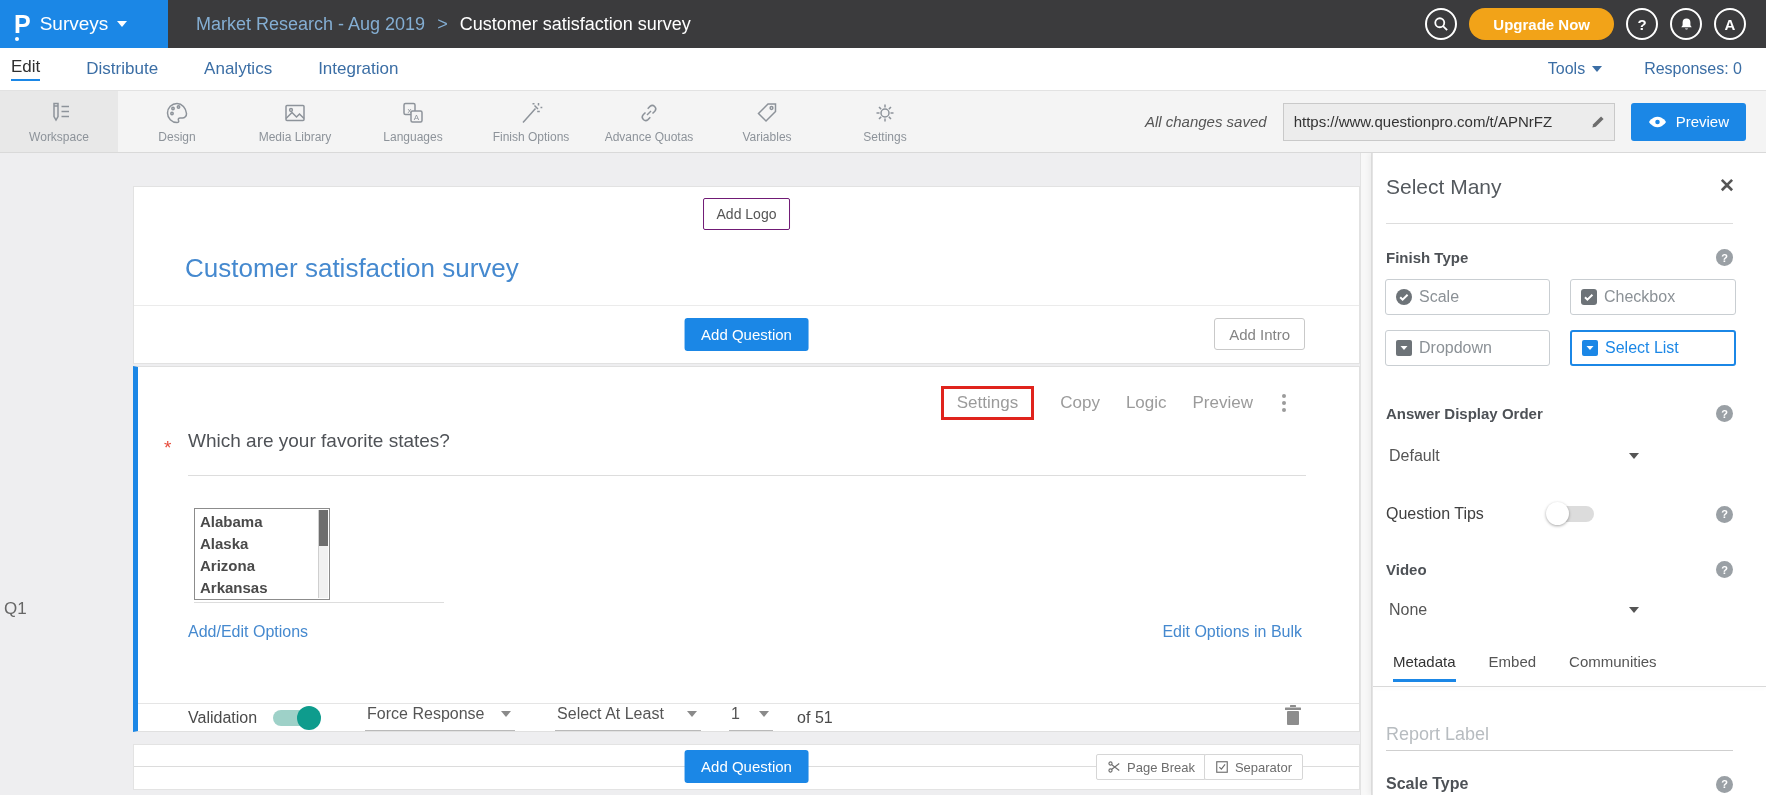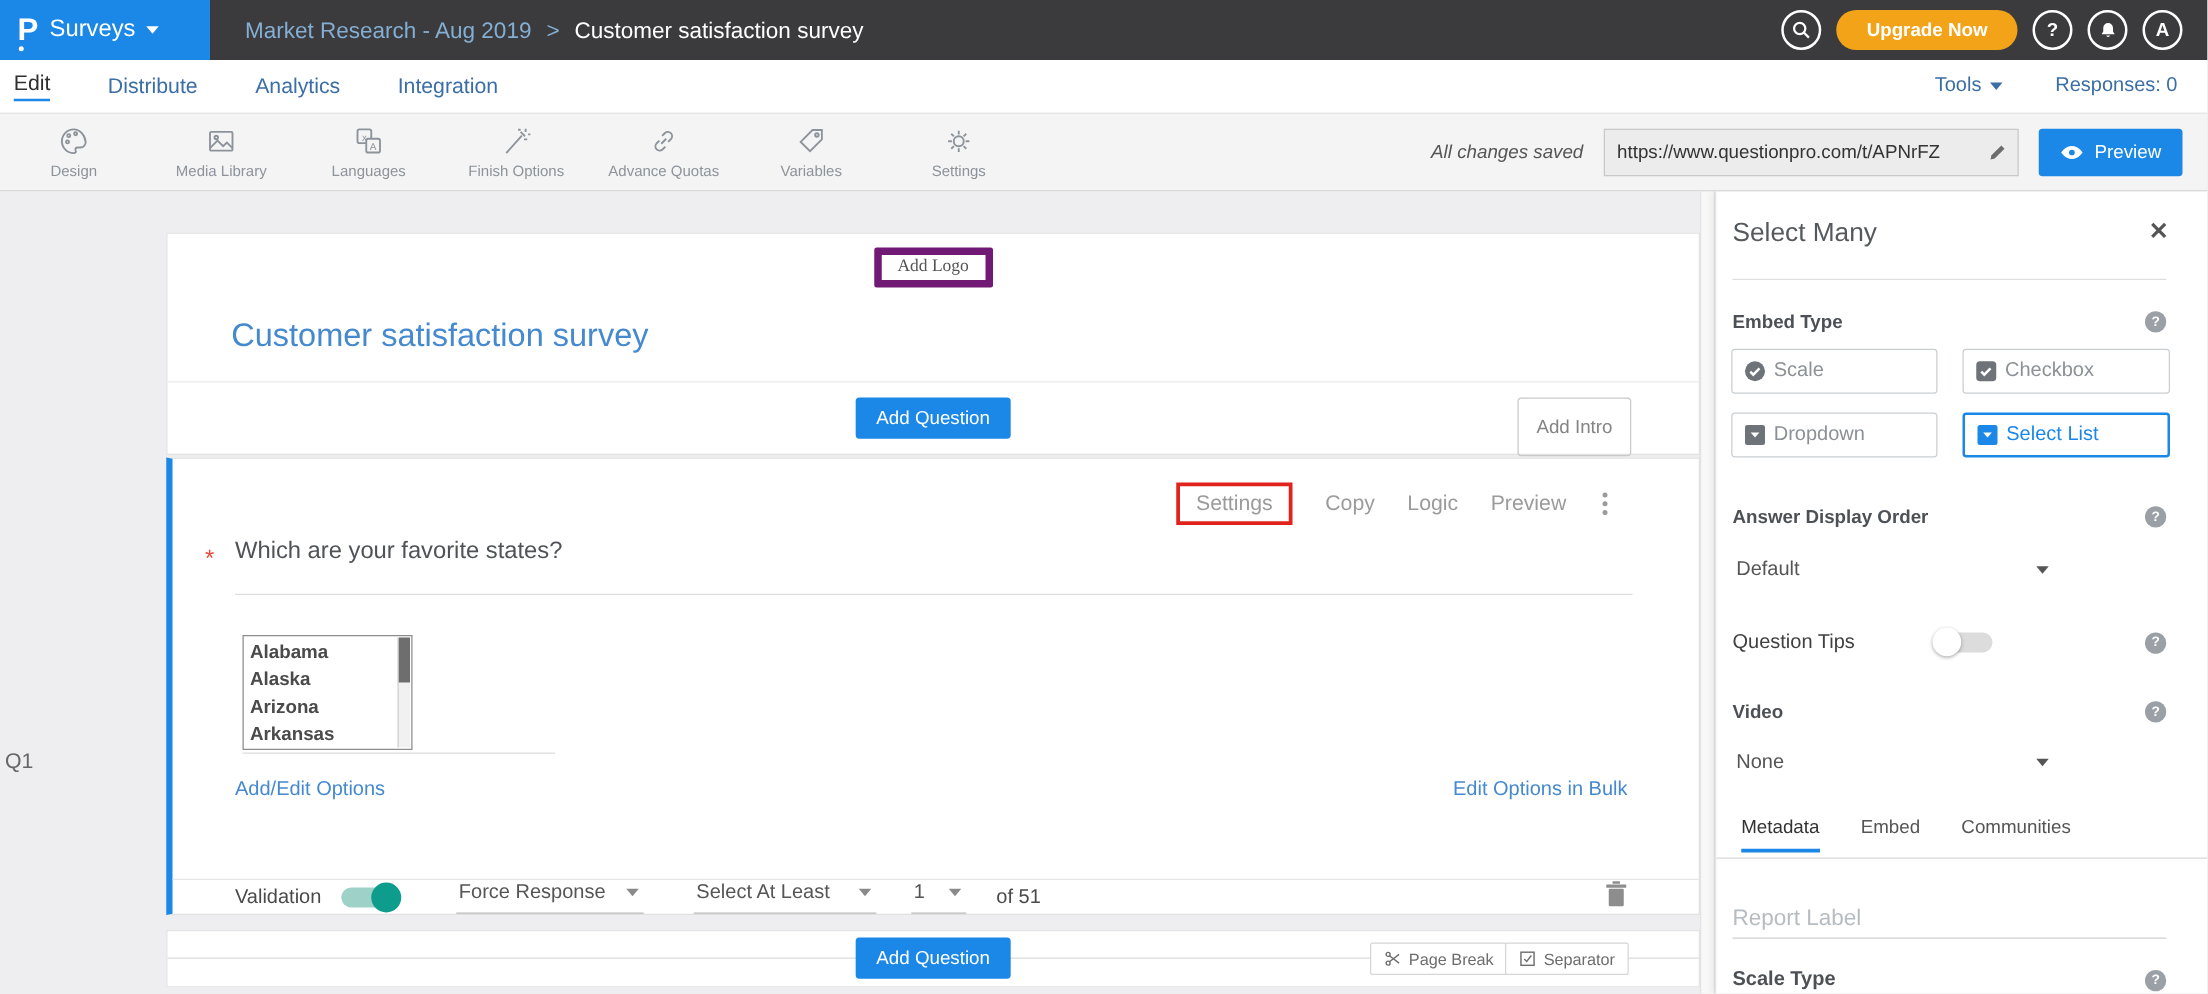--- a/index.html
+++ b/index.html
@@ -41,27 +41,27 @@
   .url-box input { flex:1; min-width:0; border:none; background:transparent; font-size:15px; color:#333; padding:0 2px 0 10px; font-family:inherit; outline:none; }
   .pencil-btn { width:32px; height:36px; display:flex; align-items:center; justify-content:center; cursor:pointer; background:transparent; border:none; }
   .preview-btn { height:38px; background:#1b87e6; color:#fff; border:none; border-radius:3px; padding:0 17px; display:flex; align-items:center; gap:9px; font-size:15px; cursor:pointer; font-family:inherit; }
 
   
   .workspace { position:absolute; top:153px; left:0; width:1360px; bottom:0; background:#eeeef0; }
   .scroll-strip { position:absolute; top:153px; left:1360px; width:12px; bottom:0; background:#f8f8f8; border-left:1px solid #e3e3e3; border-right:1px solid #e3e3e3; }
   .q-index { position:absolute; left:4px; top:446px; font-size:17px; color:#666; z-index:5; }
 
   .survey-head { position:absolute; left:133px; top:33px; width:1227px; height:178px; background:#fff; border:1px solid #e2e2e2; }
-  .add-logo-btn { position:absolute; left:50%; transform:translateX(-50%); top:11px; height:32px; padding:0 13px; background:#fff; border:6px solid #701a75; border-radius:2px; color:#555; font-size:14px; cursor:pointer; font-family:Liberation Serif, serif;text-align:center; }
+  .add-logo-btn { position:absolute; left:50%; transform:translateX(-50%); top:11px; height:32px; padding:0 13px; background:#fff; border:1px solid #701a75; border-radius:2px; color:#555; font-size:14px; cursor:pointer; font-family:Liberation Sans, sans-serif;text-align:center; }
   .survey-title { position:absolute; left:51px; top:66px; font-size:26px; color:#4589cf; cursor:text; }
   .head-divider { position:absolute; top:118px; left:0; right:0; border-top:1px solid #ebebeb; }
   .add-q-row { position:absolute; top:118px; left:0; right:0; height:59px; }
   .btn-primary { background:#1b87e6; color:#fff; border:none; border-radius:3px; height:33px; padding:0 17px; font-size:15px; cursor:pointer; font-family:inherit; }
   .add-q-top { position:absolute; left:50%; transform:translateX(-50%); top:13px; }
-  .add-intro-btn { position:absolute; right:54px; top:13px; height:47px; padding:0 14px; background:transparent; border:1px solid #c9c9c9; border-radius:3px; color:#848484; font-size:15px; cursor:pointer; font-family:inherit; }
+  .add-intro-btn { position:absolute; right:54px; top:13px; height:32px; padding:0 14px; background:transparent; border:1px solid #c9c9c9; border-radius:3px; color:#848484; font-size:15px; cursor:pointer; font-family:inherit; }
 
   
   .question-card { position:absolute; left:133px; top:213px; width:1227px; height:366px; background:#fff; border:1px solid #e0e0e0; border-left:5px solid #1b87e6; }
   .q-toolbar { position:absolute; top:19px; right:70px; display:flex; align-items:center; gap:26px; }
   .q-menu-item { color:#9b9b9b; font-size:17px; cursor:pointer; }
   .q-menu-item.boxed { border:3px solid #e0231c; padding:4px 13px; }
   .kebab { display:flex; flex-direction:column; gap:3px; cursor:pointer; padding:3px; }
   .kebab i { width:4px; height:4px; border-radius:50%; background:#9b9b9b; }
   .q-required { position:absolute; left:26px; top:70px; color:#e74c3c; font-size:19px; }
   .q-text { position:absolute; left:50px; top:63px; font-size:19px; color:#4f5257; cursor:text; }
@@ -173,20 +173,27 @@
   <div class="tabs-right">
     <span class="tools-dd">
       <span>Tools</span>
       <span class="caret blue"></span>
     </span>
     <span>Responses: 0</span>
   </div>
 </nav>
 
 <div class="toolbar">
+  <div class="tb-item active">
+    <svg width="26" height="26" viewBox="0 0 26 26" fill="none" stroke="#8d939a" stroke-width="1.5">
+        <path d="M8 3.5h4v13l-2 3.5-2-3.5zM8 6h4"></path>
+        <path d="M15.5 6.5H23M15.5 11.5H23M15.5 16.5H23"></path>
+      </svg>
+    <span>Workspace</span>
+  </div>
   <div class="tb-item">
     <svg width="26" height="26" viewBox="0 0 26 26" fill="none" stroke="#8d939a" stroke-width="1.5">
         <path d="M13 3.5a9.5 9.5 0 1 0 0 19c1.6 0 2.1-1.1 1.5-2.2-.6-1.2.1-2.3 1.6-2.3h2.1a4.2 4.2 0 0 0 4.3-4.5C22 8 18 3.5 13 3.5z"></path>
         <circle cx="9" cy="8.5" r="1.2"></circle>
         <circle cx="14.5" cy="7" r="1.2"></circle>
         <circle cx="8" cy="13.5" r="1.2"></circle>
       </svg>
     <span>Design</span>
   </div>
   <div class="tb-item">
@@ -351,21 +358,21 @@
 </div>
 
 <div class="scroll-strip"></div>
 
 <aside class="settings-panel">
   <div class="sp-title">Select Many</div>
   <button class="sp-close"><span>✕</span></button>
   <div class="sp-divider"></div>
 
   <div class="row-anstype">
-    <span class="sp-label">Embed Type</span>
+    <span class="sp-label">Finish Type</span>
     <span class="help-dot">?</span>
   </div>
   <div class="anstype-grid">
     <button class="anstype-btn">
       <svg width="18" height="18" viewBox="0 0 18 18">
           <circle cx="9" cy="9" r="8" fill="#6d7378"></circle>
           <path d="M5.2 9.3l2.4 2.4 5-5" fill="none" stroke="#fff" stroke-width="2"></path>
         </svg>
       <span>Scale</span>
     </button>

